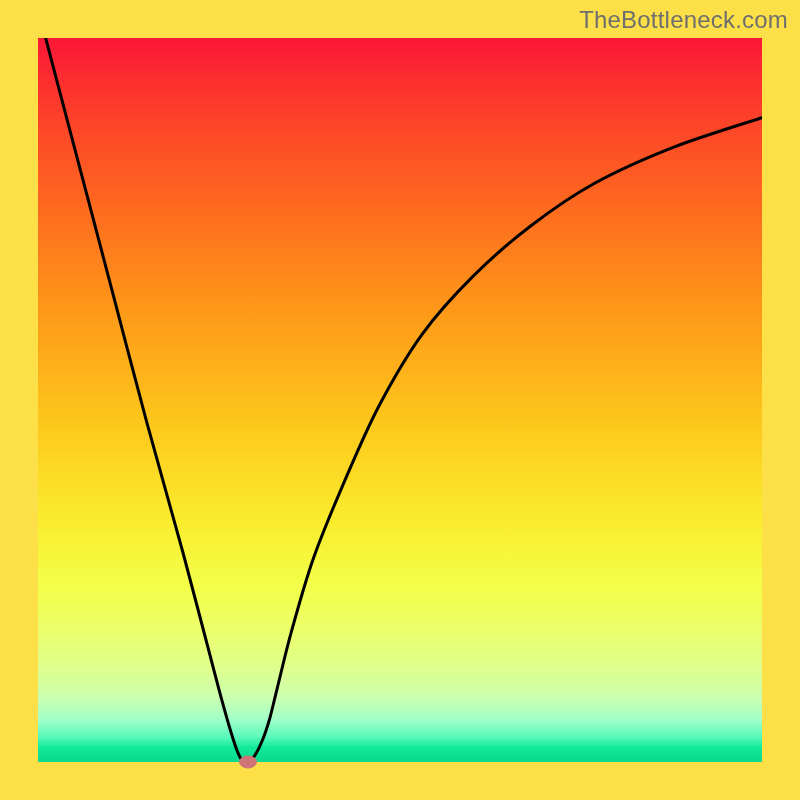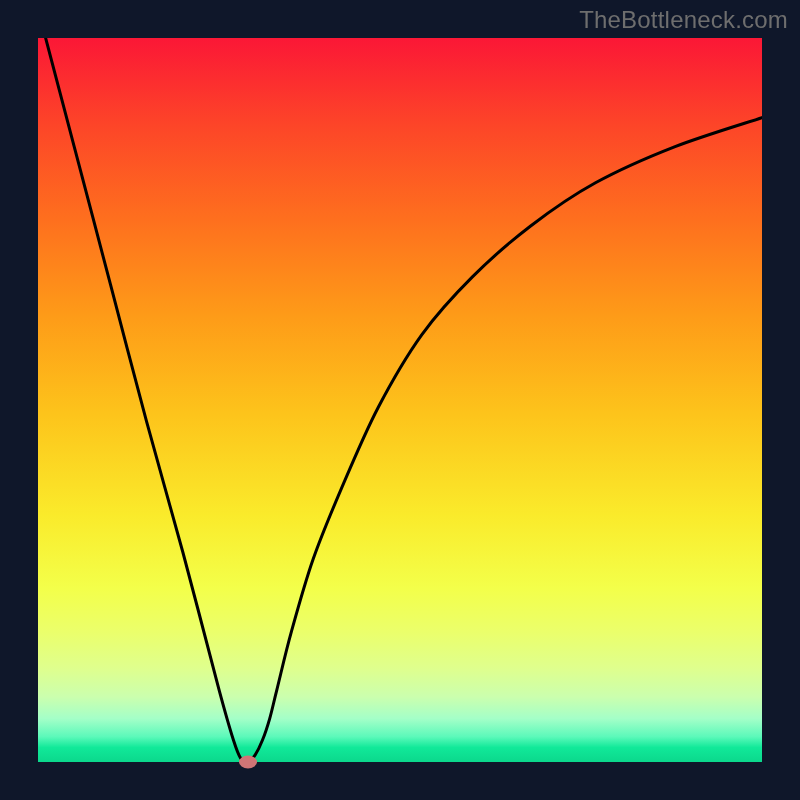--- a/index.html
+++ b/index.html
@@ -10,21 +10,21 @@
     background: #000;
     overflow: hidden;
     font-family: Arial, Helvetica, sans-serif;
   }
   .frame {
     position: absolute;
     top: 0;
     left: 0;
     width: 800px;
     height: 800px;
-    background: #0f172a;
+    background: #fde047;
   }
   .plot-area {
     position: absolute;
     top: 38px;
     left: 38px;
     width: 724px;
     height: 724px;
     background: linear-gradient(to bottom,
       #fb1736 0%,
       #fd4528 12%,

